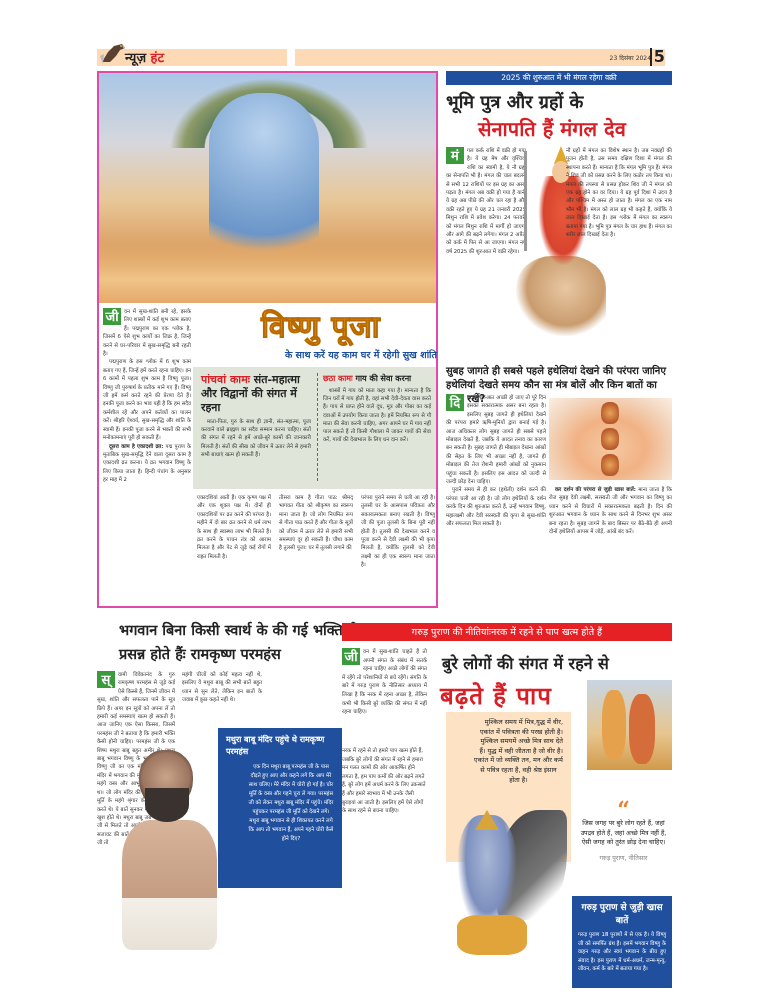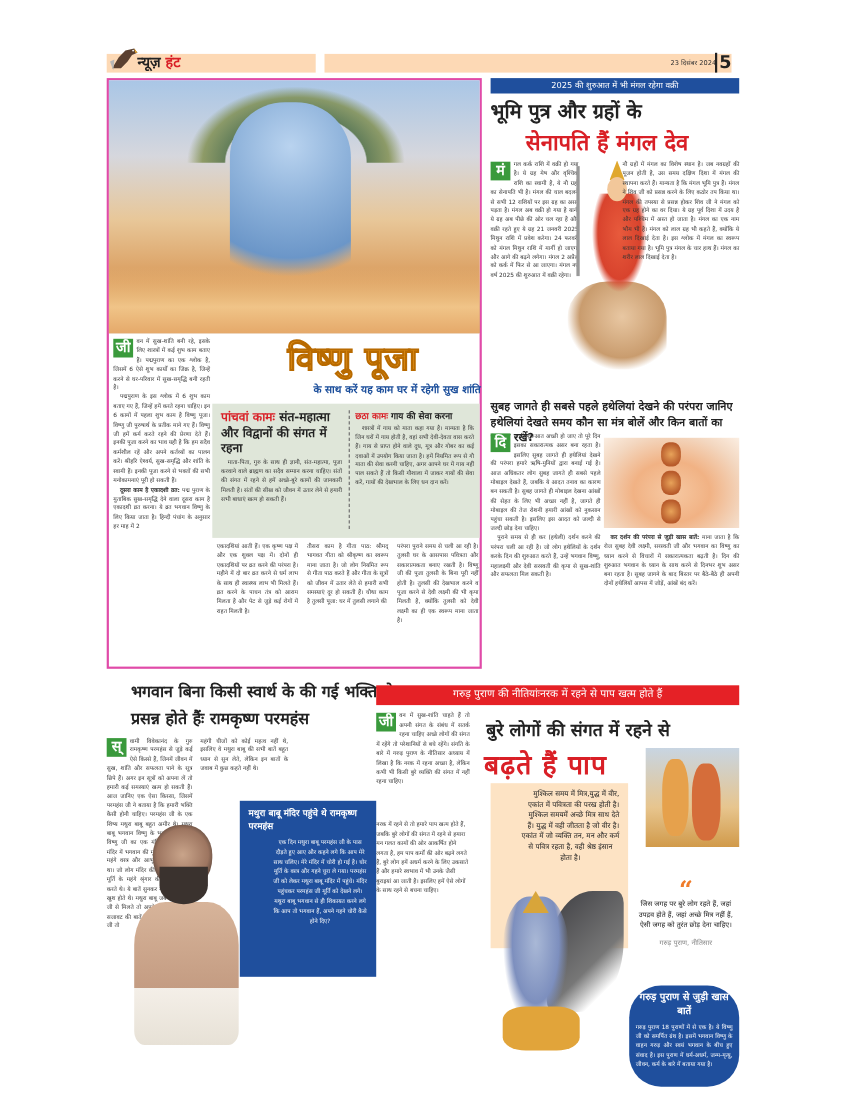--- a/index.html
+++ b/index.html
@@ -95,21 +95,21 @@
   .quote-box { position: absolute; left: 349px; top: 672px; width: 125px; height: 150px; background: #fde3c4; font-size: 6.5px; line-height: 9.6px; color: #222; text-align: right; padding: 6px 8px; }
   .quote-box .q2 { text-align: center; padding-left: 20px; }
   .garuda-fig { position: absolute; left: 340px; top: 770px; width: 130px; height: 145px; }
   .garuda-fig .wing { position: absolute; left: 60px; top: 0; width: 70px; height: 110px; border-radius: 60% 10% 60% 10%; background: linear-gradient(135deg, #3c3c40, #777 60%, transparent 80%); }
   .garuda-fig .vbody { position: absolute; left: 20px; top: 5px; width: 60px; height: 120px; border-radius: 40% 40% 20% 20%; background: radial-gradient(ellipse at 50% 35%, #a9b8d6 0%, #7d8fbe 50%, transparent 70%); }
   .garuda-fig .crown2 { position: absolute; left: 38px; top: 0; width: 24px; height: 20px; background: #d8a53a; clip-path: polygon(50% 0, 100% 100%, 0 100%); }
   .garuda-fig .dhoti { position: absolute; left: 20px; top: 105px; width: 70px; height: 40px; border-radius: 30%; background: #e1a43a; }
   .quote-right { position: absolute; left: 478px; top: 760px; width: 97px; font-size: 6.3px; line-height: 9.5px; color: #222; text-align: center; }
   .quote-mark { font-size: 22px; line-height: 18px; color: #f07c2a; font-weight: bold; font-family: "DejaVu Serif", serif; }
   .quote-src { margin-top: 6px; color: #888; font-size: 6.3px; }
-  .khas-box { position: absolute; left: 475px; top: 856px; width: 100px; height: 92px; background: #1f4f9d; color: #fff; padding: 5px 6px; border-radius: 29px; }
+  .khas-box { position: absolute; left: 475px; top: 856px; width: 100px; height: 92px; background: #1f4f9d; color: #fff; padding: 5px 6px; }
   .khas-box .h { font-size: 9px; line-height: 13px; text-align: center; font-weight: bold; margin-bottom: 3px; }
   .khas-box .b { font-size: 5.3px; line-height: 8.5px; text-align: justify; }
   .garud-lower { position: absolute; left: 330px; top: 770px; width: 110px; font-size: 5.3px; line-height: 8.6px; color: #333; }
 </style>
 </head>
 <body>
 
 <div class="page">
 
   <div class="masthead">

